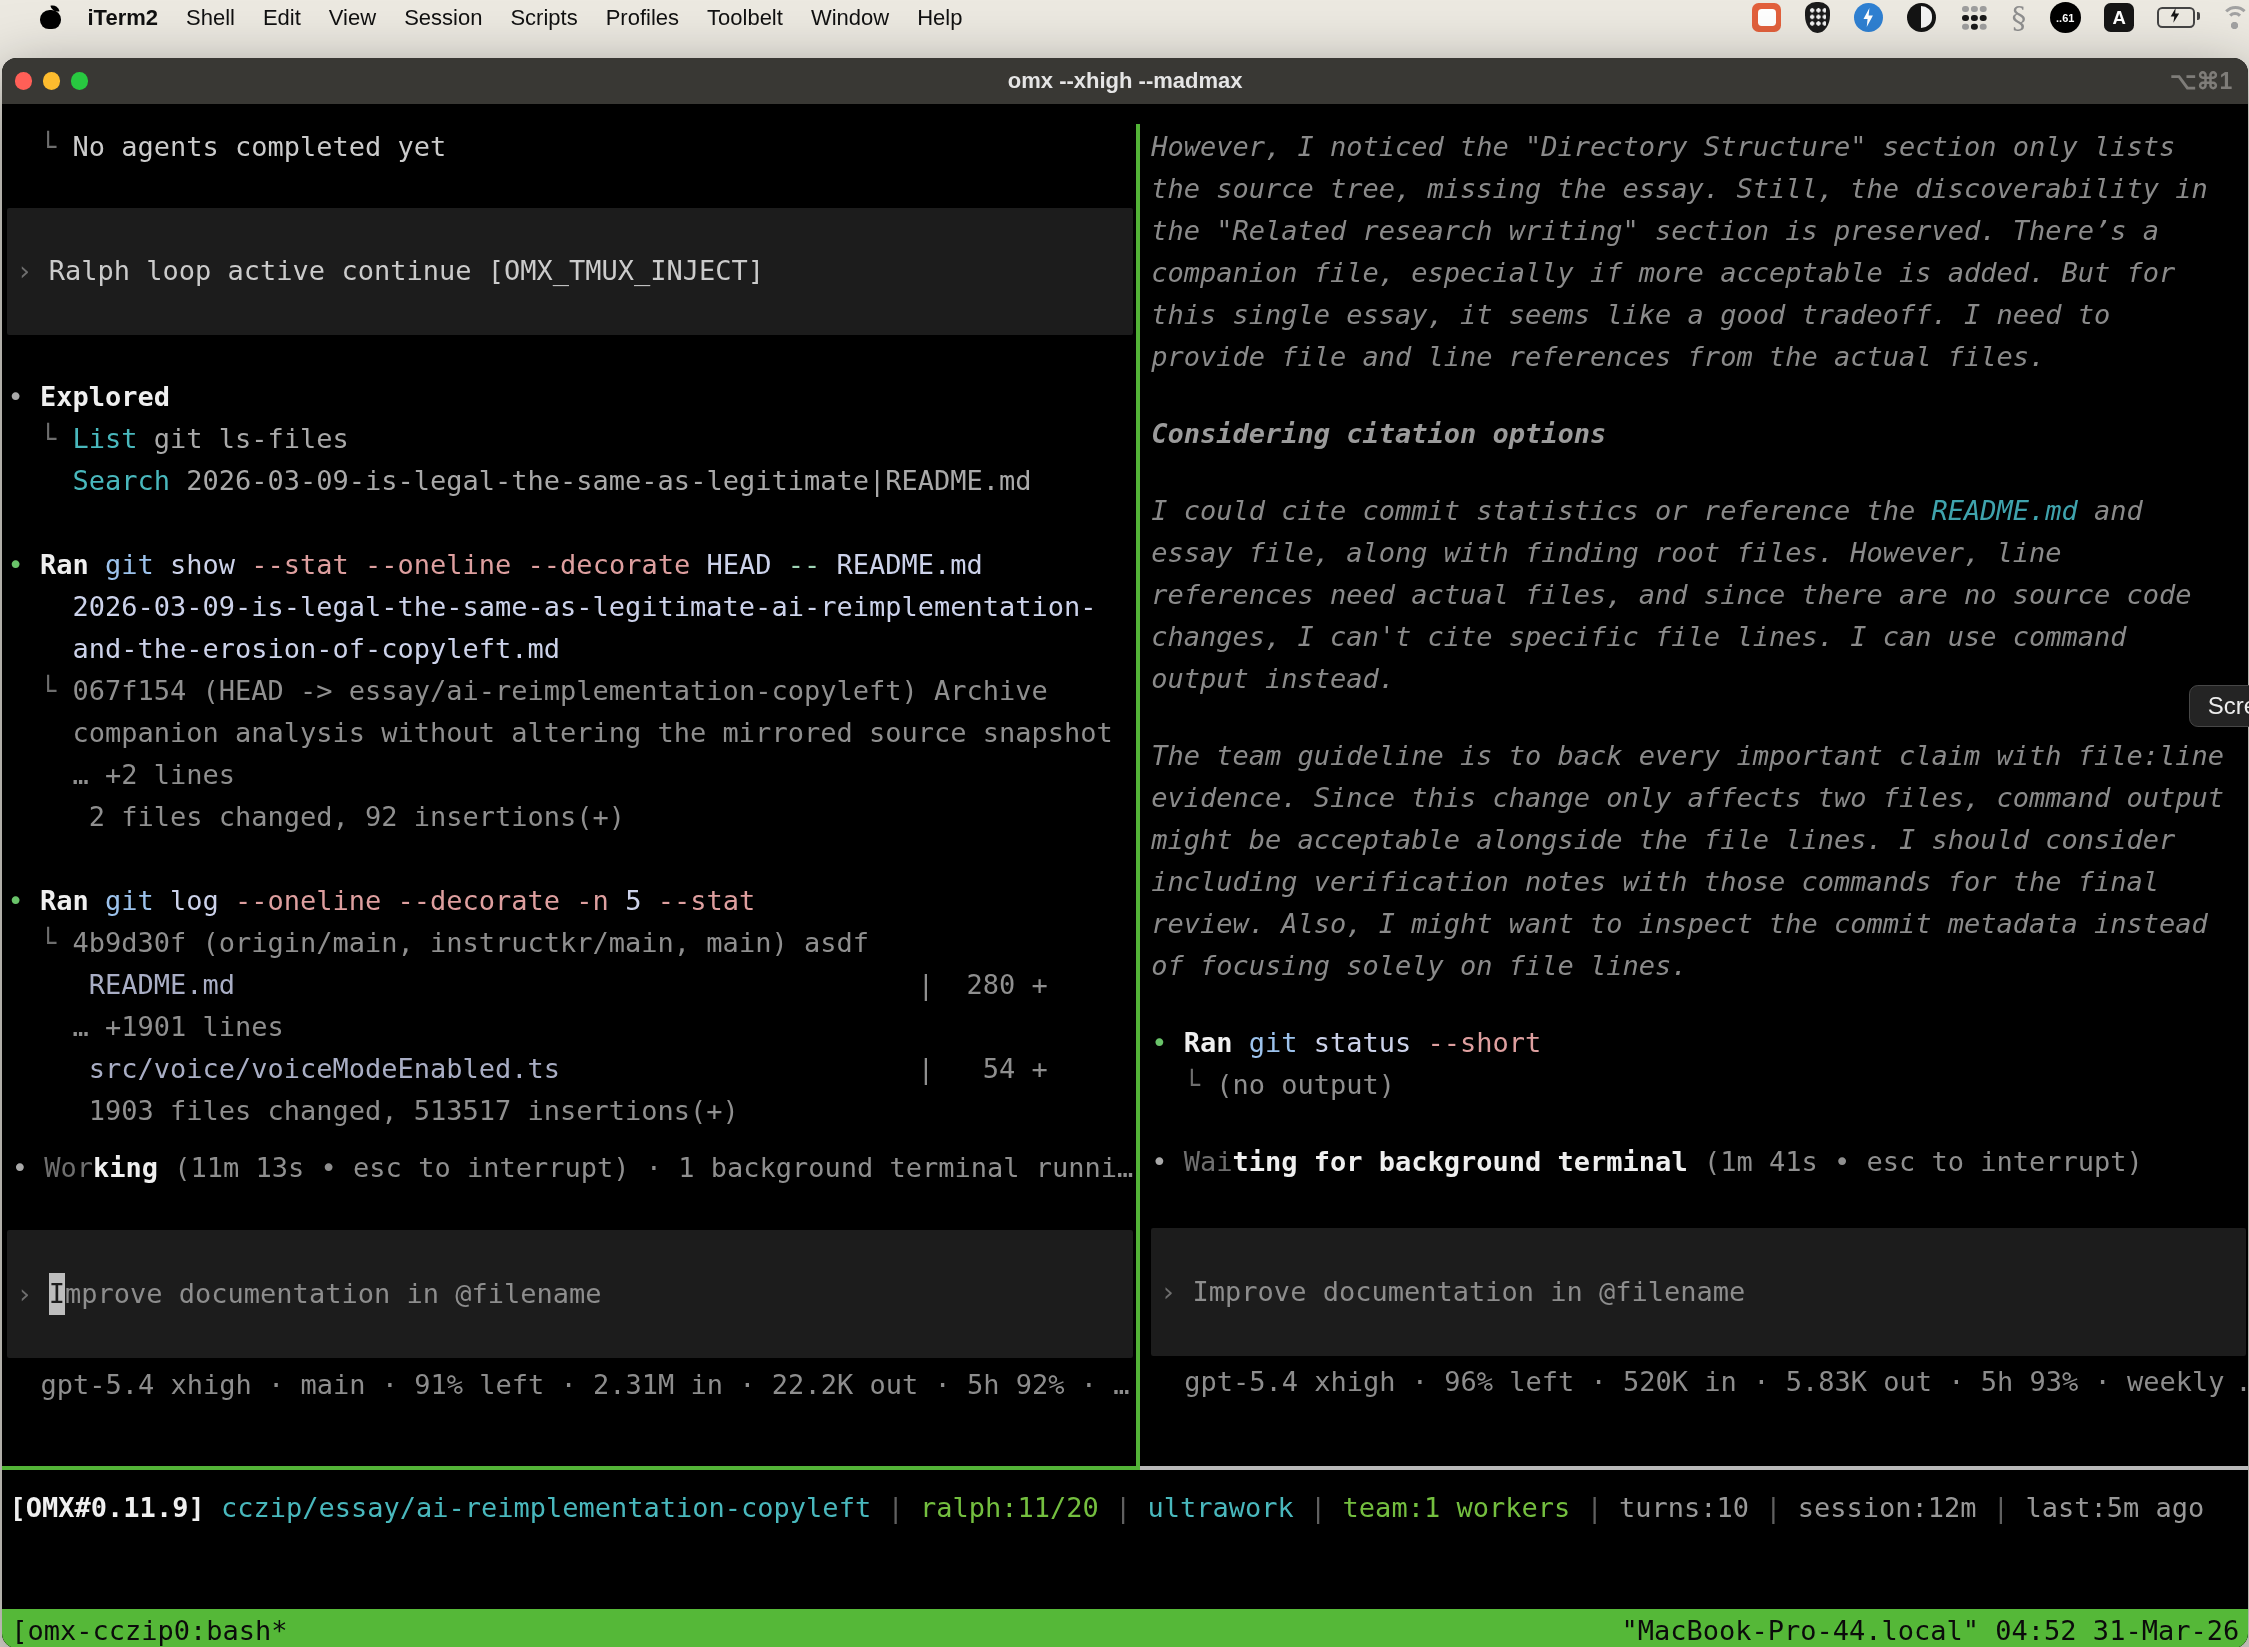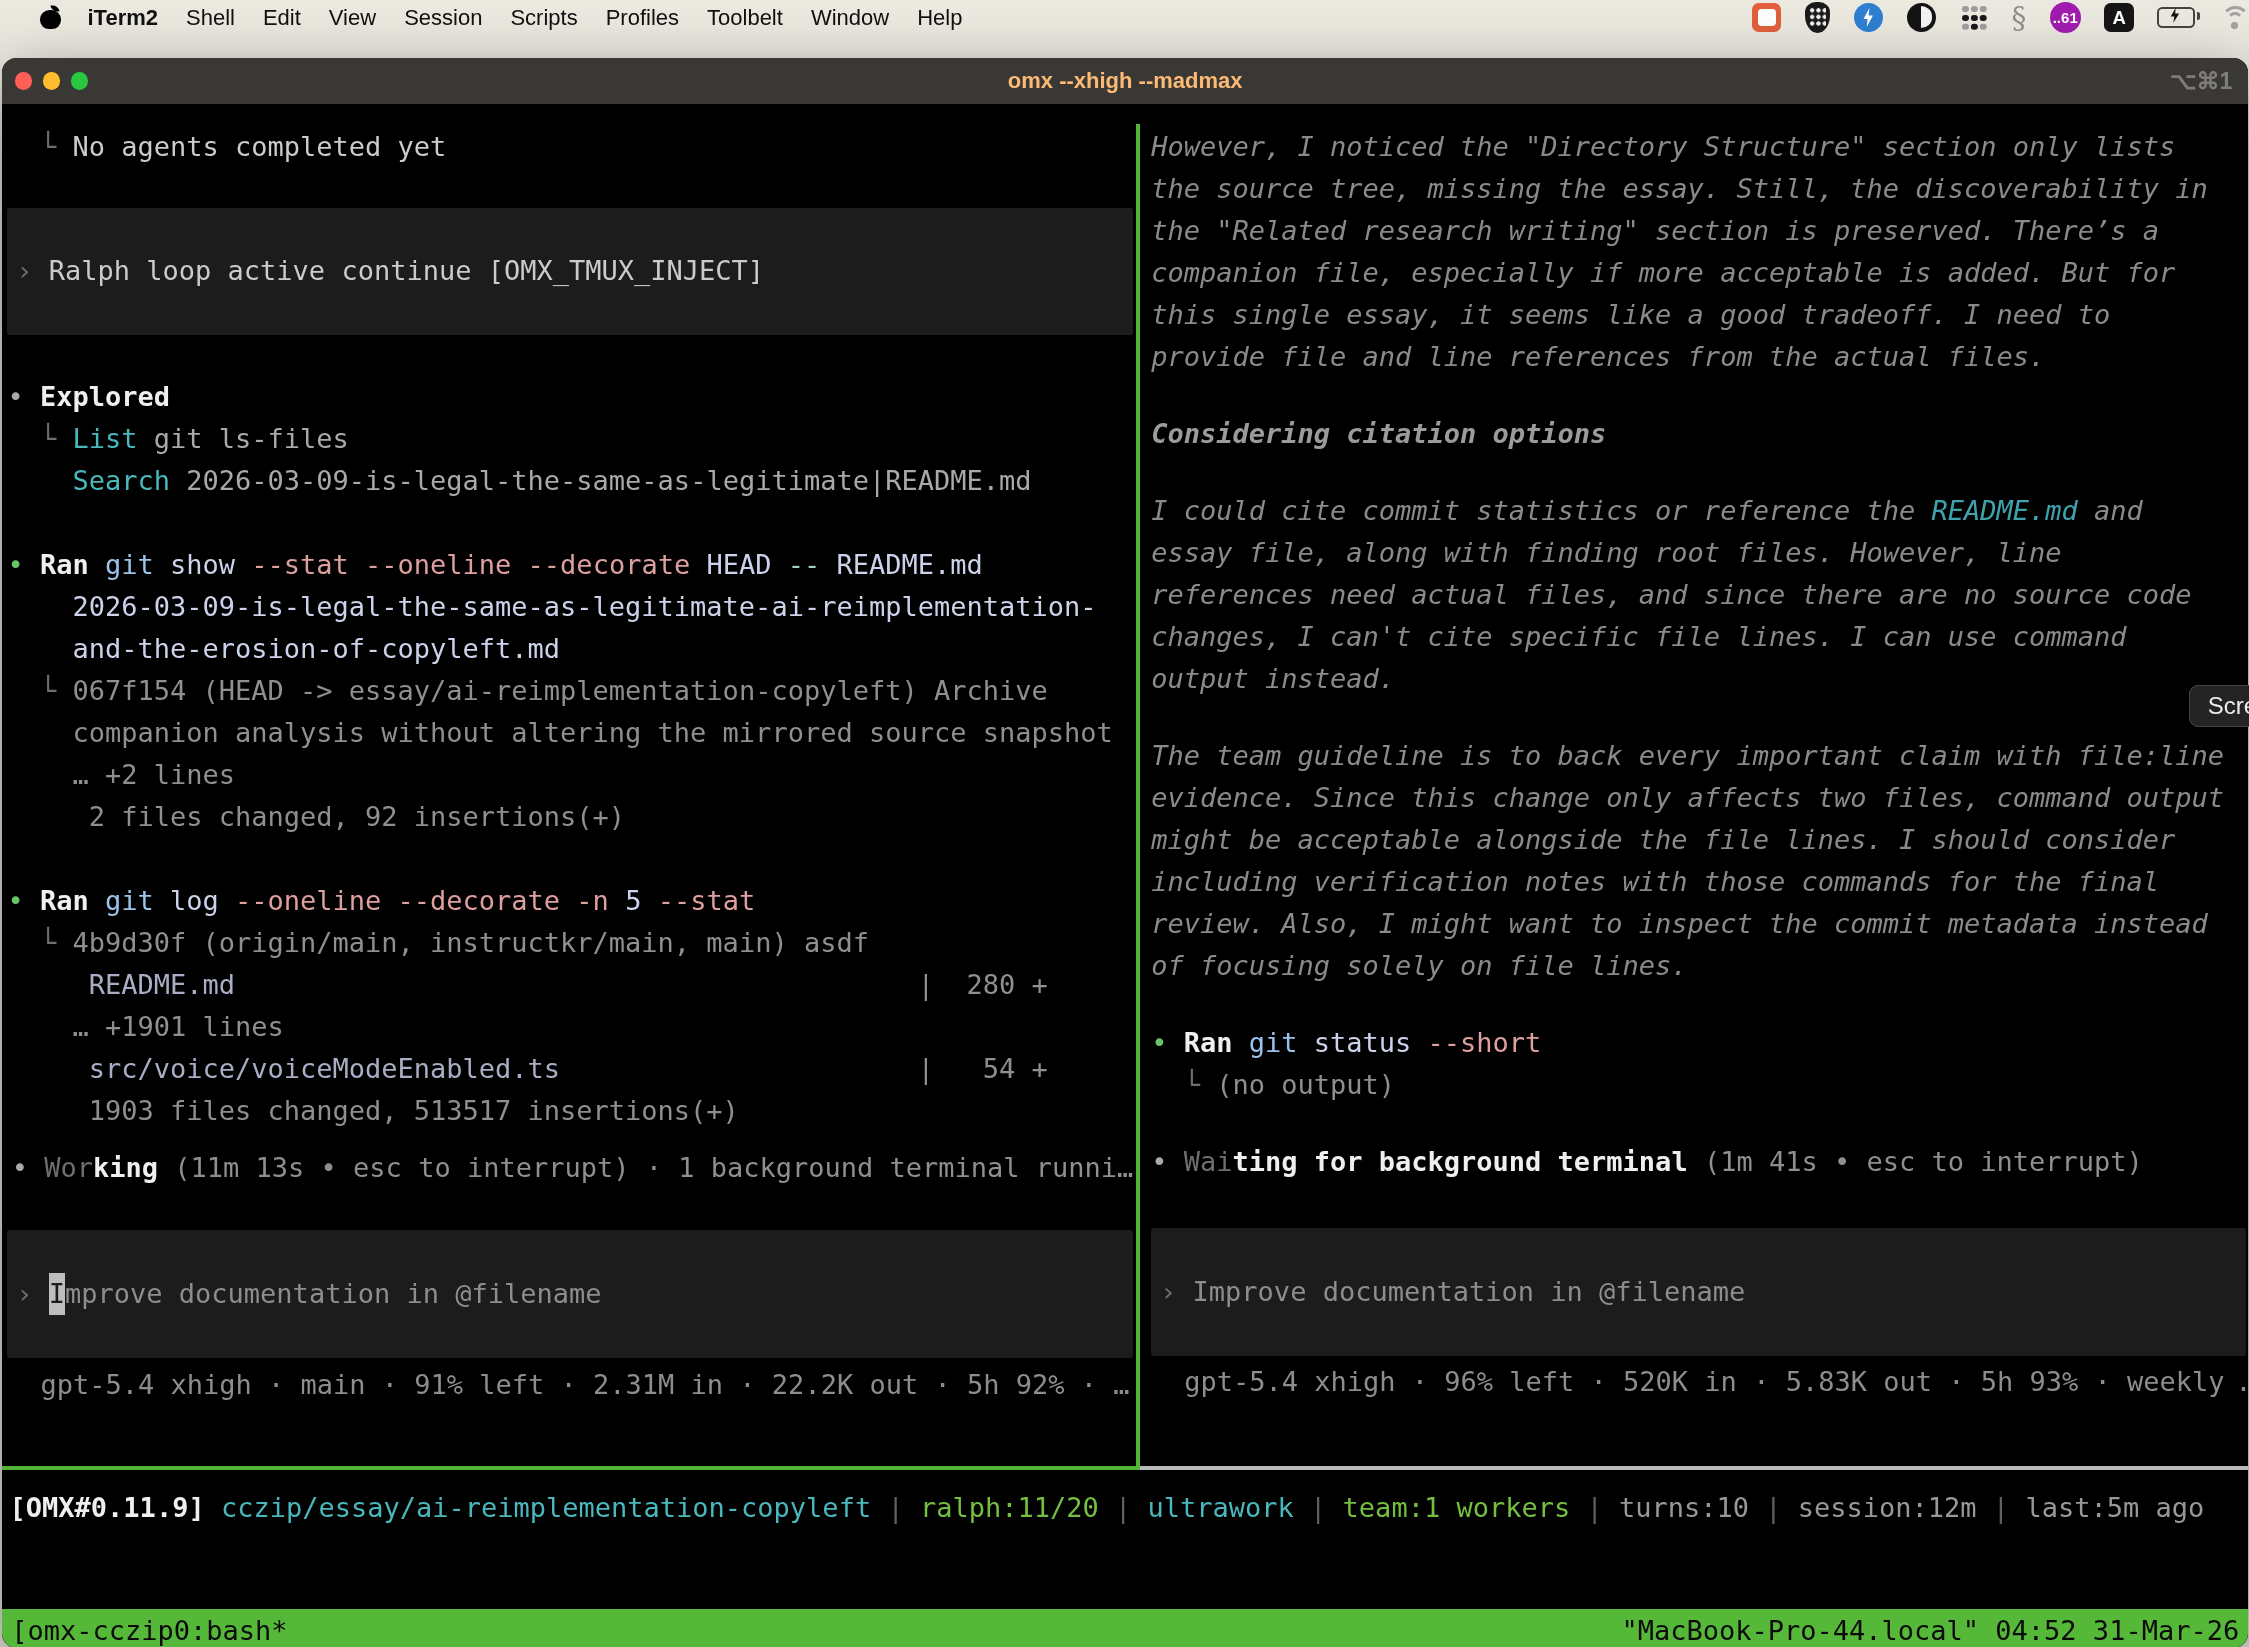--- a/index.html
+++ b/index.html
@@ -33,22 +33,22 @@
   .verified-badge-icon::after{content:"";position:absolute;inset:5.2px 8px;background:#fff;
        clip-path:polygon(58% 0,14% 58%,44% 58%,38% 100%,84% 40%,52% 40%);}
   .dark-pie-icon{width:29.5px;height:29.5px;border-radius:50%;background:#141414;position:relative;overflow:hidden;}
   .dark-pie-icon::after{content:"";position:absolute;left:14px;top:3.7px;width:11.8px;height:22px;
        background:#f3f3f3;border-radius:0 11.8px 11.8px 0 / 0 11px 11px 0;}
   .dots-grid-icon{position:relative;width:28px;height:28px;}
   .dots-grid-icon::after{content:"";position:absolute;left:2.2px;top:2.2px;width:6.6px;height:6.6px;border-radius:50%;
        background:#9e9e9e;box-shadow:8.9px 0 #9e9e9e,17.7px 0 #9e9e9e,0 8.9px #1a1a1a,8.9px 8.9px #1a1a1a,
        17.7px 8.9px #1a1a1a,0 17.7px #9e9e9e,8.9px 17.7px #1a1a1a,17.7px 17.7px #9e9e9e;}
   .squiggle-icon{color:#8f8f8f;font-size:29.5px;font-family:"DejaVu Serif",serif;}
-  .percent-badge-icon{width:31px;height:31px;border-radius:50%;background:#a21caf;color:#fff;
-       font-size:15px;font-weight:bold;letter-spacing:0;}
+  .percent-badge-icon{width:31px;height:31px;border-radius:50%;background:#000000;color:#fff;
+       font-size:11px;font-weight:bold;letter-spacing:0;}
   .input-source-icon{width:29.5px;height:29.5px;border-radius:6.6px;background:#161616;color:#fff;
        font-size:18.5px;font-weight:bold;}
   .battery-icon{width:34px;height:17.7px;border:2.2px solid #454545;border-radius:5.2px;position:relative;}
   .battery-icon::before{content:"";position:absolute;right:-6.6px;top:3.7px;width:3px;height:7.4px;
        background:#454545;border-radius:0 2.2px 2.2px 0;}
   .battery-icon::after{content:"";position:absolute;left:8.9px;top:-0.7px;width:13.3px;height:14.8px;background:#161616;
        clip-path:polygon(55% 0,18% 58%,45% 58%,38% 100%,82% 38%,52% 38%);}
   .wifi-icon{position:relative;width:31px;height:25px;
        background:radial-gradient(circle at 50% 82%,#a2a2a2 3.3px,transparent 4px);}
   .wifi-icon::before{content:"";position:absolute;left:1.5px;top:0.7px;width:23.6px;height:23.6px;
@@ -57,21 +57,21 @@
        border:3.3px solid #a2a2a2;border-radius:50%;clip-path:polygon(50% 50%,-15% -15%,115% -15%);}
 
   
   .window{position:absolute;left:2.2px;top:58px;width:2246px;height:1590px;background:#000;
           border-radius:14.8px;overflow:hidden;box-shadow:0 22px 66px rgba(0,0,0,.5);}
   .titlebar{position:relative;height:46px;background:#39383576;background:#393834;display:flex;align-items:center;}
   .light{width:17.7px;height:17.7px;border-radius:50%;margin-left:10.3px;flex:0 0 auto;}
   .light.red{background:#ff5f57;margin-left:12.5px;}
   .light.yellow{background:#febc2e;}
   .light.green{background:#28c840;}
-  .title{position:absolute;left:0;right:0;text-align:center;color:#fdba74;font-size:22px;font-weight:bold;}
+  .title{position:absolute;left:0;right:0;text-align:center;color:#e5e5e5;font-size:22px;font-weight:bold;}
   .shortcut{position:absolute;right:16px;color:#7f7d79;font-size:23px;font-weight:bold;}
 
   
   .term{position:absolute;top:46px;left:0;right:0;bottom:0;background:#000;
         font-family:"DejaVu Sans Mono",monospace;font-size:27px;line-height:42px;color:#8f8f8f;margin-top:20px;}
   .tl{height:42px;white-space:pre;overflow:hidden;}
   .tl.sm{height:35px;}
 
   .left-pane{position:absolute;left:5.2px;top:1.5px;width:1126px;overflow:hidden;}
   .right-pane{position:absolute;left:1149px;top:1.5px;width:1095px;overflow:hidden;}

